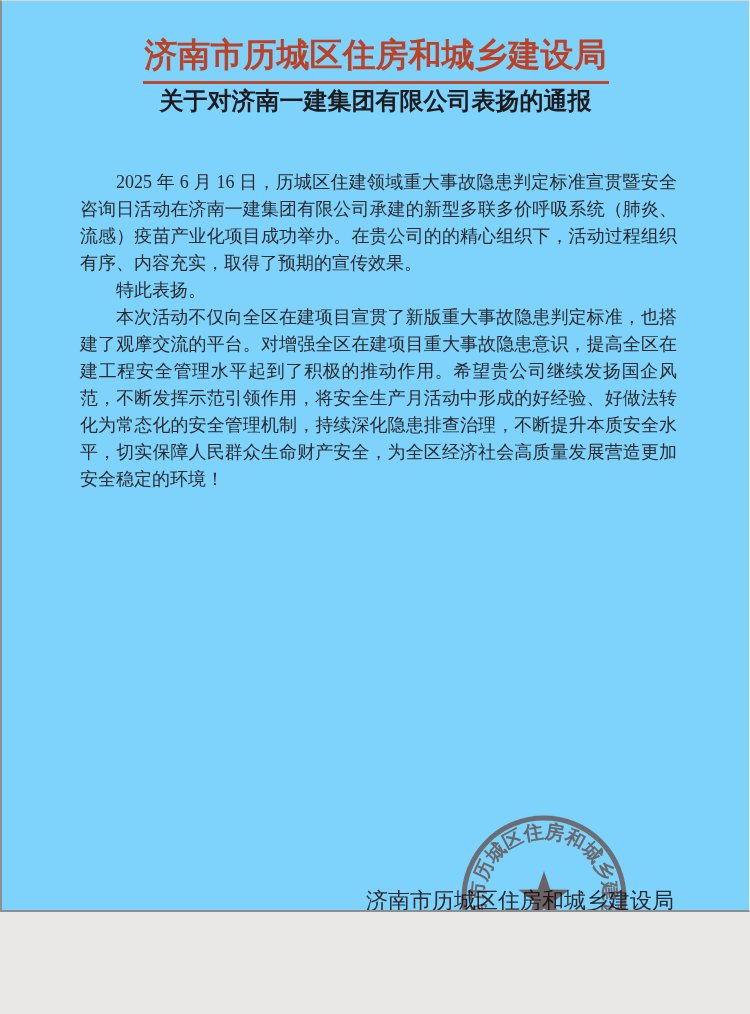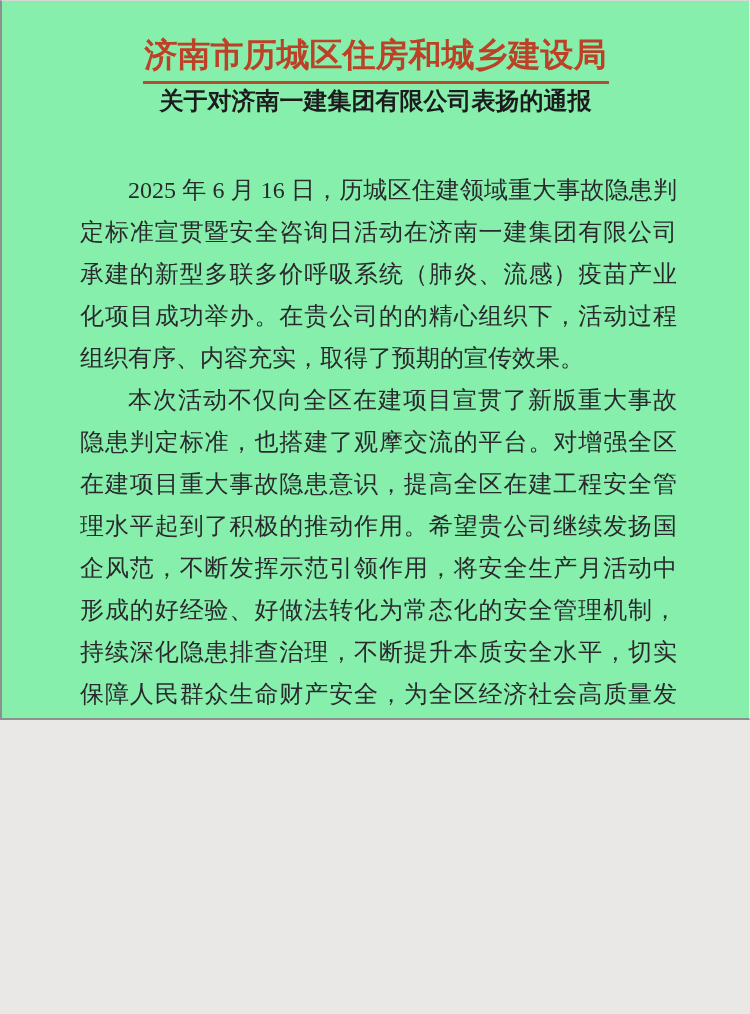--- a/index.html
+++ b/index.html
@@ -3,23 +3,23 @@
 <meta charset="utf-8">
 <style>
   html,body{margin:0;padding:0;}
   body{
     width:750px;height:1014px;
     background:#e9e8e6;
     font-family:"Liberation Serif","DejaVu Serif",serif;
   }
   .page{
     position:relative;
-    width:750px;height:720px;
+    width:750px;height:912px;
     box-sizing:border-box;
-    background:#86efac;
+    background:#7dd3fc;
     border-left:2px solid #8f8f8f;
     border-bottom:2px solid #8f8f8f;
     border-top:1px solid #d8d7d4;
     border-right:1px solid #edece9;
     overflow:hidden;
     color:#26262a;
   }
   .doc-title{
     text-align:center;
     margin-top:32px;
@@ -36,22 +36,22 @@
   .doc-subtitle{
     text-align:center;
     margin-top:1px;
     font-size:24px;
     font-weight:bold;
     color:#1c1c1f;
     font-family:"Liberation Sans","DejaVu Sans",sans-serif;
   }
   .doc-body{
     margin:52px 72px 0 78px;
-    font-size:24px;
-    line-height:42px;
+    font-size:18px;
+    line-height:27px;
     text-align:justify;
     text-justify:inter-ideograph;
     color:#2a2a2e;
   }
   .doc-body p{
     margin:0;
     text-indent:2em;
   }
   .sign-block{
     position:absolute;
@@ -84,22 +84,22 @@
 <div class="page">
 
   <div class="doc-title">
     <span class="title-text">济南市历城区住房和城乡建设局</span>
   </div>
 
   <div class="doc-subtitle">关于对济南一建集团有限公司表扬的通报</div>
 
   <div class="doc-body">
     <p>2025 年 6 月 16 日，历城区住建领域重大事故隐患判定标准宣贯暨安全咨询日活动在济南一建集团有限公司承建的新型多联多价呼吸系统（肺炎、流感）疫苗产业化项目成功举办。在贵公司的的精心组织下，活动过程组织有序、内容充实，取得了预期的宣传效果。</p>
+    <p>特此表扬。</p>
     <p>本次活动不仅向全区在建项目宣贯了新版重大事故隐患判定标准，也搭建了观摩交流的平台。对增强全区在建项目重大事故隐患意识，提高全区在建工程安全管理水平起到了积极的推动作用。希望贵公司继续发扬国企风范，不断发挥示范引领作用，将安全生产月活动中形成的好经验、好做法转化为常态化的安全管理机制，持续深化隐患排查治理，不断提升本质安全水平，切实保障人民群众生命财产安全，为全区经济社会高质量发展营造更加安全稳定的环境！</p>
-    <p>特此表扬。</p>
   </div>
 
   <div class="sign-block">
     <div>济南市历城区住房和城乡建设局</div>
   </div>
 
   <svg class="seal" viewBox="0 0 176 176">
     <defs>
       <path id="seal-name-arc" d="M 49.4 134 A 60 60 0 1 1 126.6 134" fill="none"></path>
       <path id="seal-num-arc" d="M 29.1 122 A 68 68 0 0 0 146.9 122" fill="none"></path>

